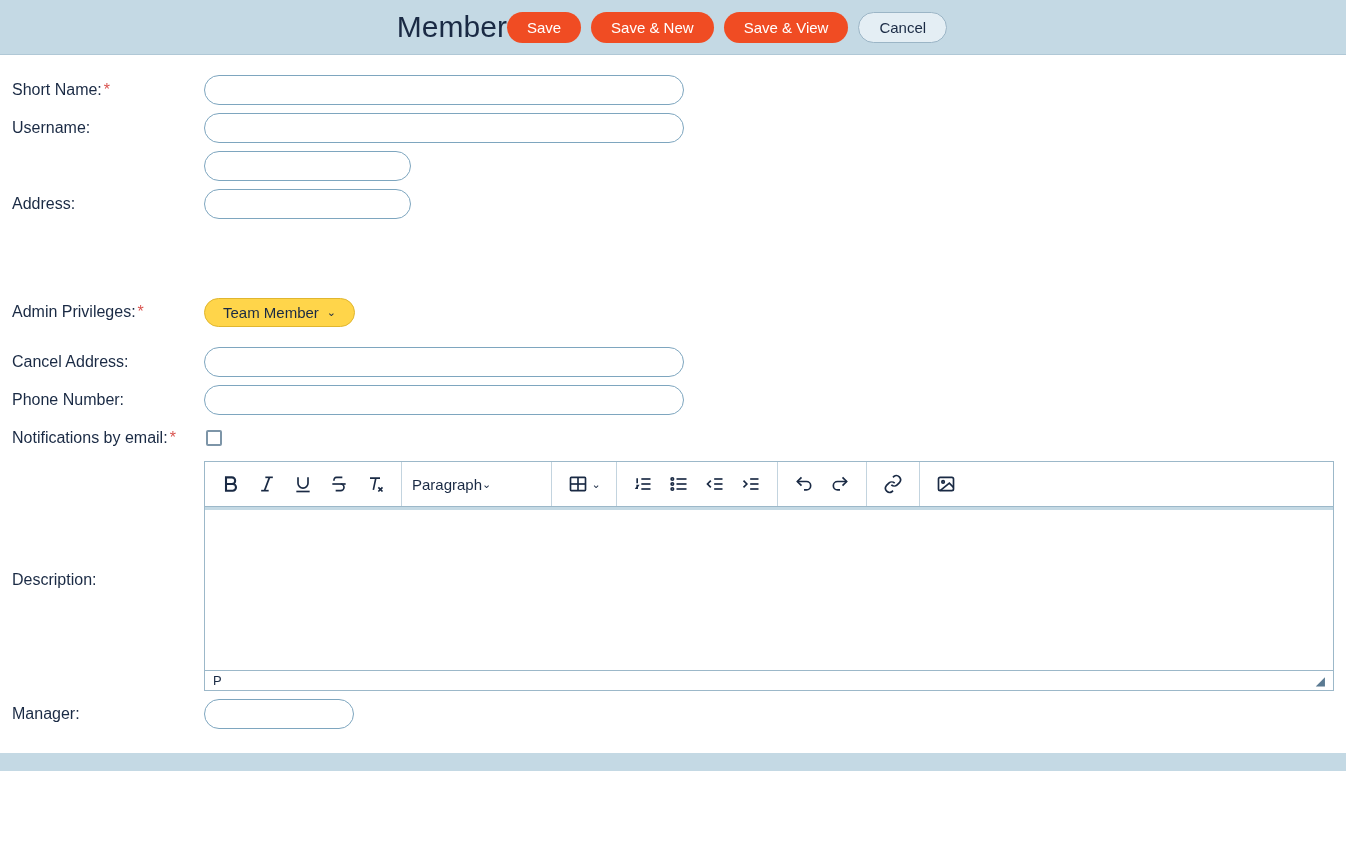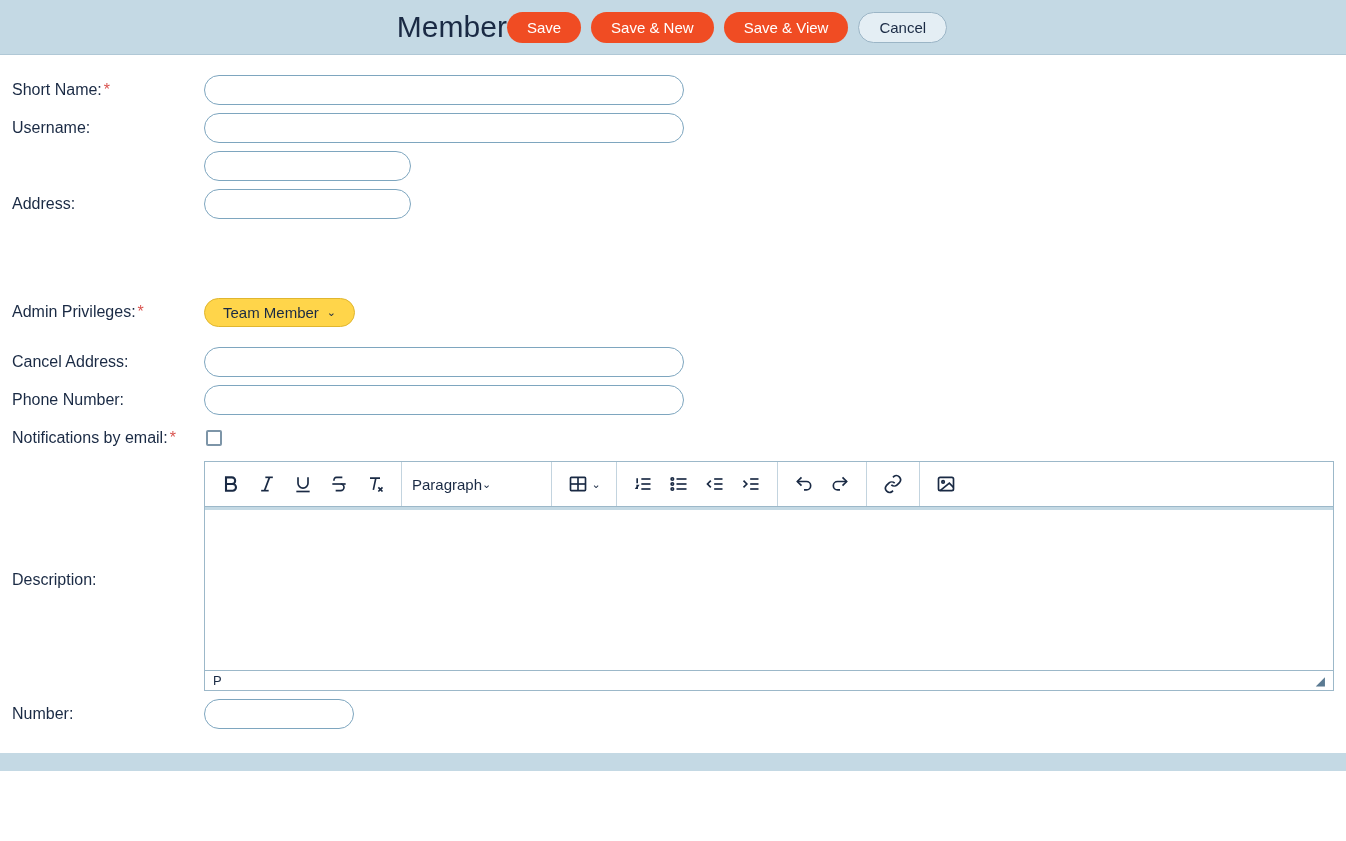--- a/index.html
+++ b/index.html
@@ -365,20 +365,20 @@
       <div class="editor-body"></div>
       <div class="editor-footer">
         <span>P</span>
         <span class="resize-handle">◢</span>
       </div>
     </div>
   </div>
 
   <div class="form-row" style="margin-top:8px;">
     <div class="form-label">
-      <span>Number:</span>
+      <span>Manager:</span>
     </div>
     <input type="text" class="form-control tiny" value="" style="">
   </div>
 
 </div>
 
 <div class="bottom-bar"></div>
 
 </body></html>

